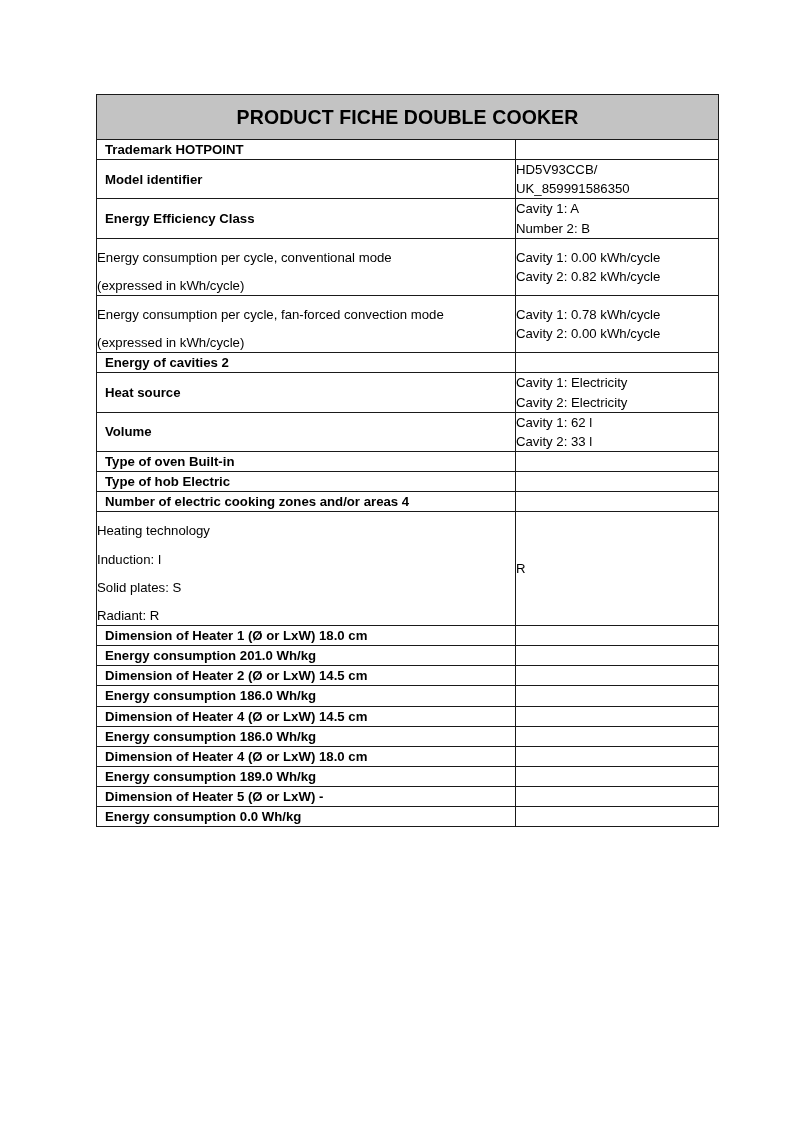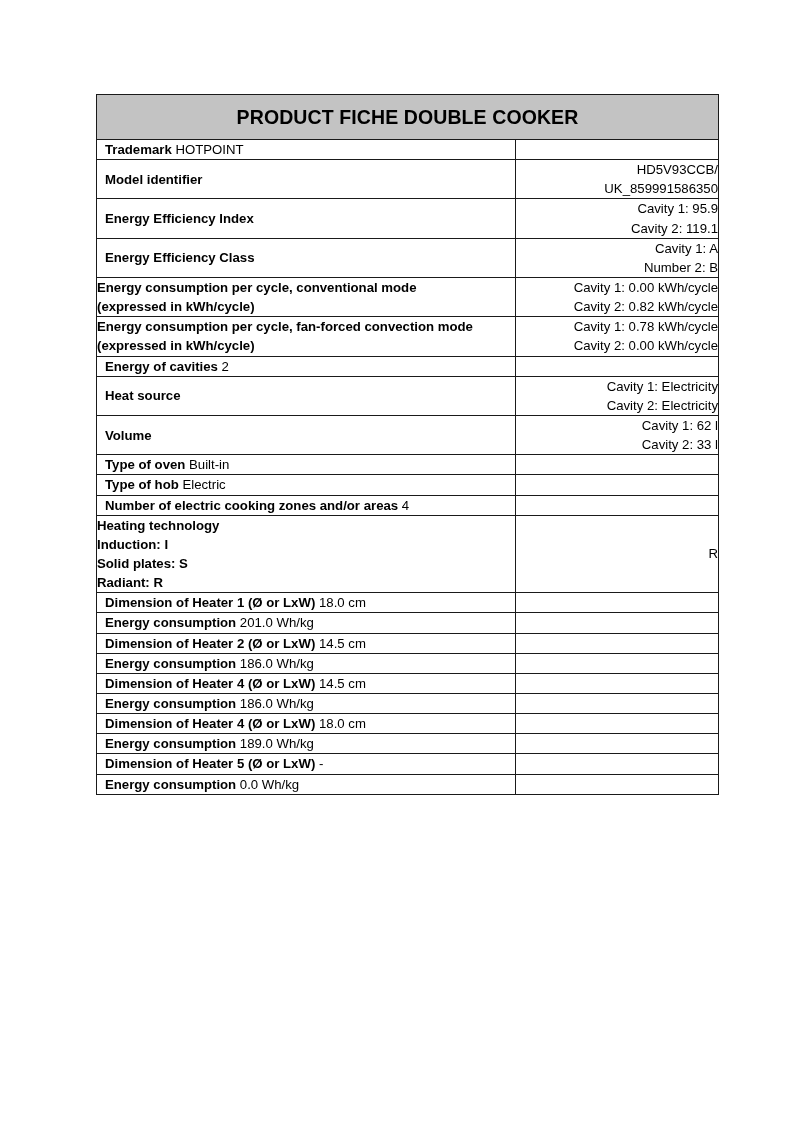--- a/index.html
+++ b/index.html
@@ -59,30 +59,30 @@
     padding: 9px 0 9px 8px;
     font-size: 13.2px;
     color: #000000;
     line-height: 1.45;
   }
   .lbl {
     font-weight: bold;
     margin-left: 8px;
   }
   .val-inline {
-    font-weight: normal;
+    font-weight: bold;
   }
   .vline {
     display: block;
     white-space: nowrap;
-    text-align: right;
   }
   .lblline {
     display: block;
-    font-weight: bold;
+    font-weight: normal;
+    margin-top: 9px;
   }
 </style>
 </head>
 <body>
 
 <div class="page">
   <table class="fiche-table">
     <colgroup>
       <col class="col-label">
       <col class="col-value">
@@ -98,27 +98,20 @@
           <td class="value-cell"></td>
         </tr>
         <tr>
           <td class="label-cell"><span class="lbl">Model identifier</span></td>
           <td class="value-cell">
             <span class="vline">HD5V93CCB/</span>
             <span class="vline">UK_859991586350</span>
           </td>
         </tr>
         <tr>
-          <td class="label-cell"><span class="lbl">Energy Efficiency Index</span></td>
-          <td class="value-cell">
-            <span class="vline">Cavity 1: 95.9</span>
-            <span class="vline">Cavity 2: 119.1</span>
-          </td>
-        </tr>
-        <tr>
           <td class="label-cell"><span class="lbl">Energy Efficiency Class</span></td>
           <td class="value-cell">
             <span class="vline">Cavity 1: A</span>
             <span class="vline">Number 2: B</span>
           </td>
         </tr>
         <tr>
           <td class="label-cell">
             <span class="lblline">Energy consumption per cycle, conventional mode</span>
             <span class="lblline">(expressed in kWh/cycle)</span>

